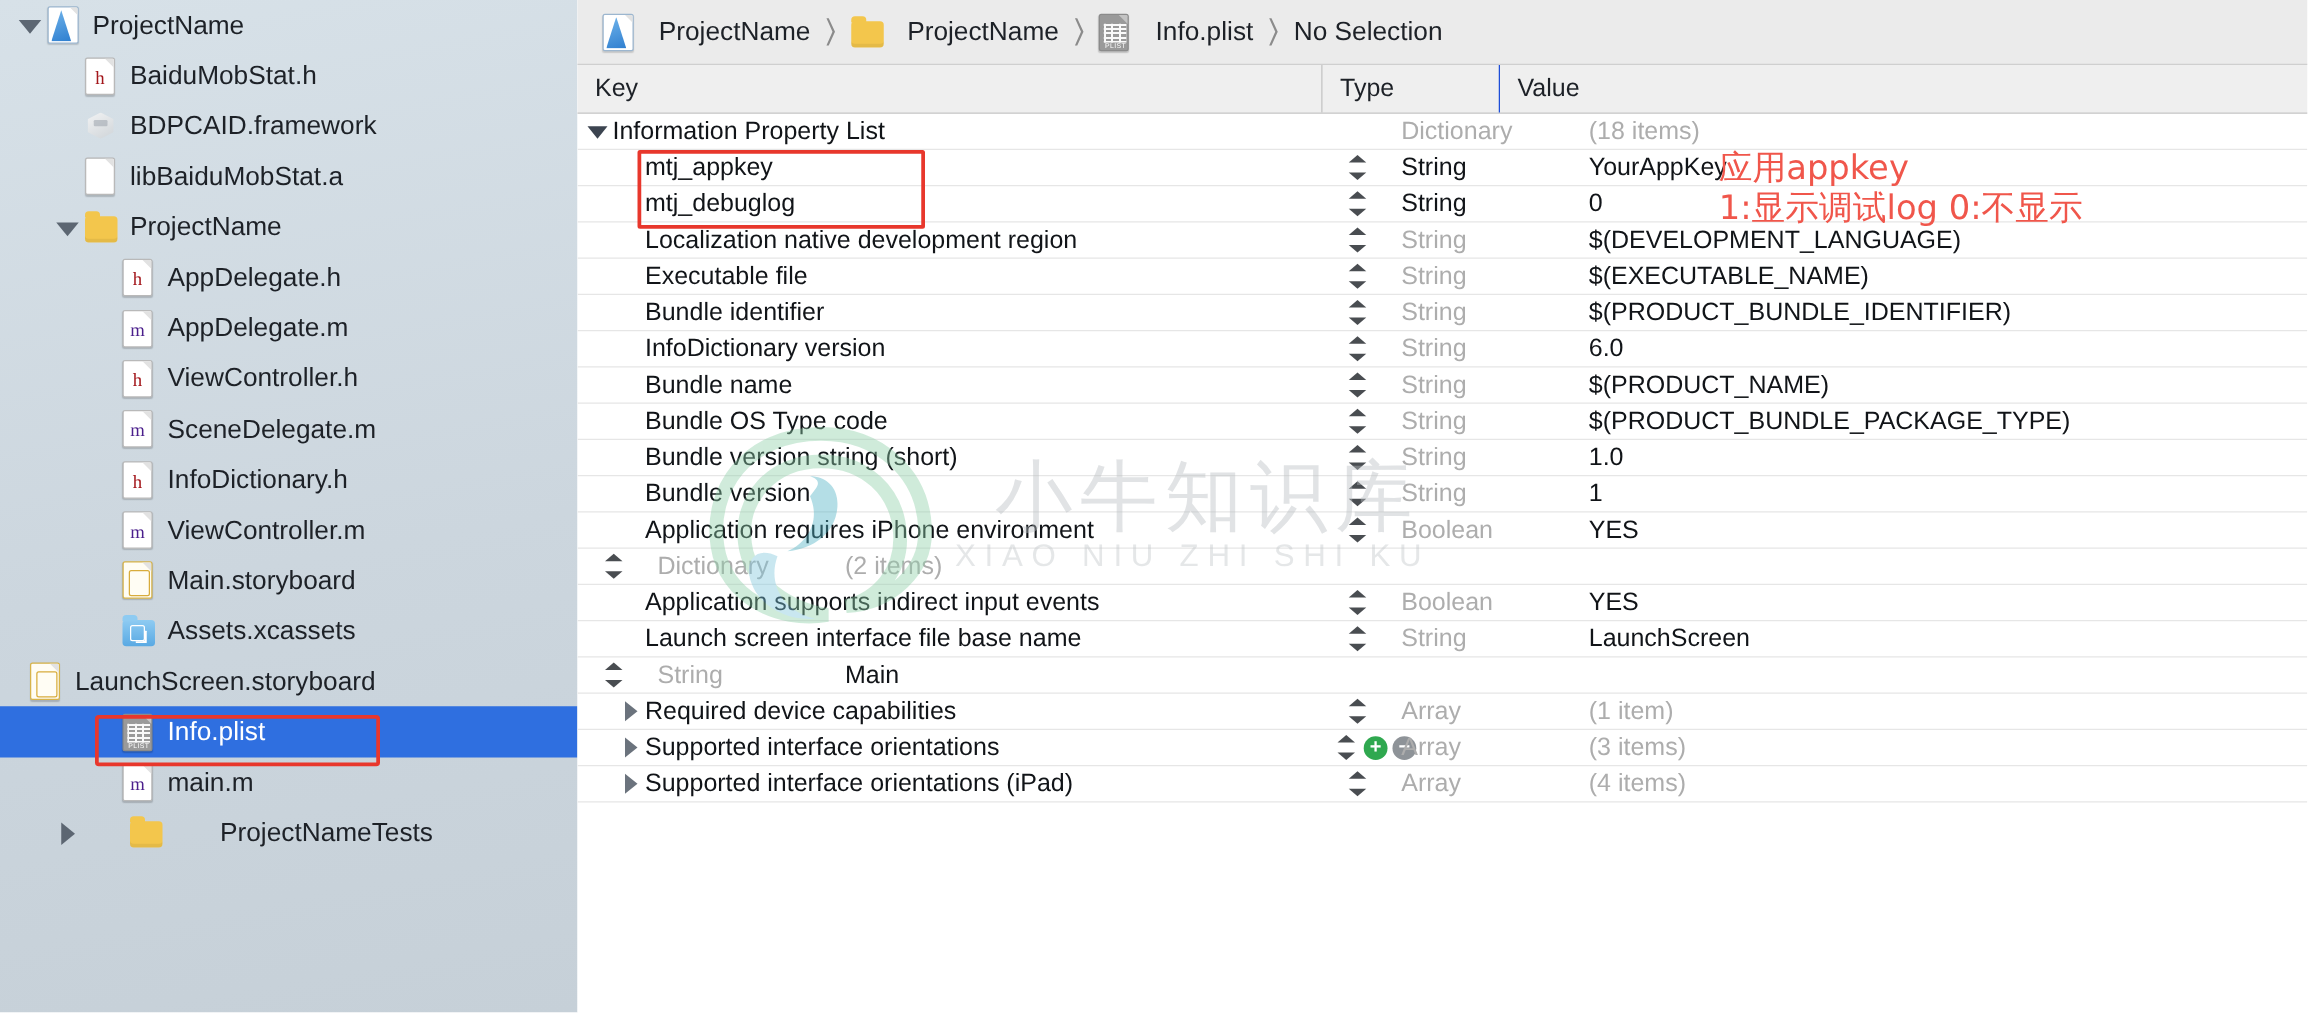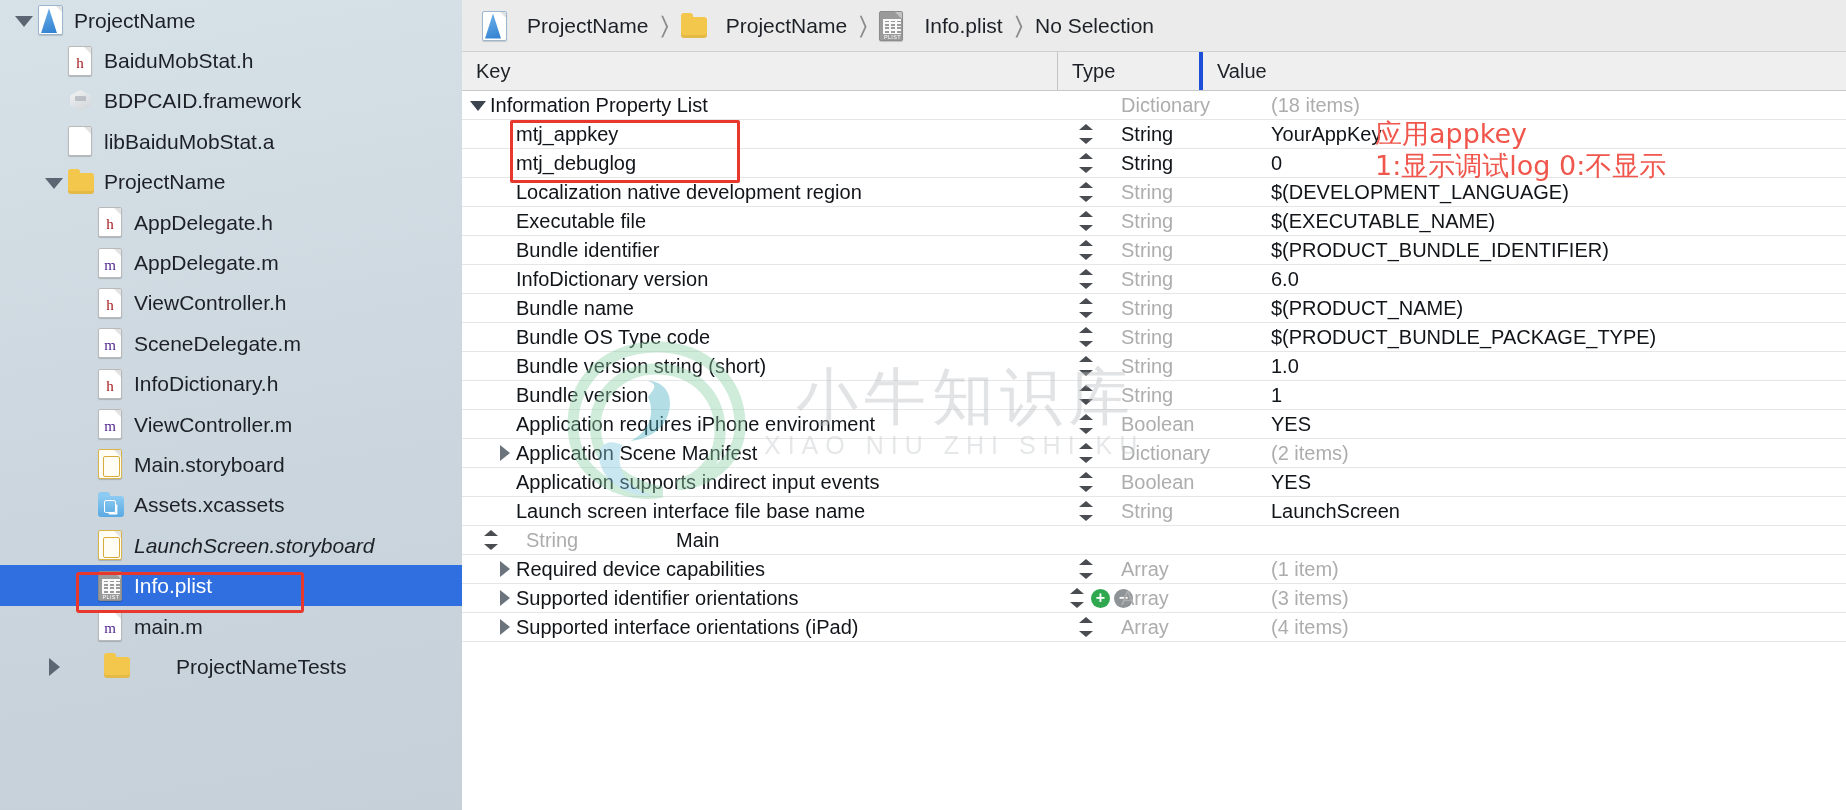--- a/index.html
+++ b/index.html
@@ -171,21 +171,21 @@
     height:39px; flex:0 0 39px;
     background:#efefef;
     border-bottom:1px solid #c8c8c8;
     display:flex; align-items:center;
     font-size:20px; color:#1d2127;
     position:relative;
   }
   .th{ padding-left:14px; position:relative; height:100%; display:flex; align-items:center; }
   .th.key{ width:595px; }
   .th.type{ width:142px; border-left:1px solid #c4c4c4; }
-  .th.value{ flex:1; border-left:4px solid #1d4ed8;text-align:center; }
+  .th.value{ flex:1; border-left:1px solid #1d4ed8;text-align:center; }
 
   
   #tbody{ flex:1; overflow:hidden; position:relative; }
   .row{
     height:29px;
     display:flex; align-items:center;
     border-bottom:1px solid #e6e6e6;
     font-size:20px; color:#111418;
     position:relative;
     white-space:nowrap;
@@ -360,21 +360,21 @@
           </span>
           <span class="nav-label">Main.storyboard</span>
         </div>
         <div class="nav-row" style="padding-left: 74px;">
           <span class="disc "></span>
           <span class="f-icon" style="display: flex; align-items: center;">
             <span class="ic-xcassets"></span>
           </span>
           <span class="nav-label">Assets.xcassets</span>
         </div>
-        <div class="nav-row" style="padding-left: 74px; font-style: italic;">
+        <div class="nav-row" style="">
           <span class="disc "></span>
           <span class="f-icon" style="display: flex; align-items: center;">
             <span class="ic-doc sb"></span>
           </span>
           <span class="nav-label">LaunchScreen.storyboard</span>
         </div>
         <div class="nav-row selected" style="padding-left: 74px;">
           <span class="disc "></span>
           <span class="f-icon" style="display: flex; align-items: center;">
             <span class="ic-doc plist">
@@ -574,24 +574,20 @@
               <span class="tri none"></span>
               <span>Application requires iPhone environment</span>
             </div>
             <div class="c-step">
               <span class="stepper"></span>
             </div>
             <div class="c-type dim">Boolean</div>
             <div class="c-val">YES</div>
           </div>
           <div class="row">
-            <div class="c-key indent2">
-              <span class="tri closed"></span>
-              <span>Application Scene Manifest</span>
-            </div>
             <div class="c-step">
               <span class="stepper"></span>
             </div>
             <div class="c-type dim">Dictionary</div>
             <div class="c-val dim">(2 items)</div>
           </div>
           <div class="row">
             <div class="c-key indent2">
               <span class="tri none"></span>
               <span>Application supports indirect input events</span>
@@ -627,21 +623,21 @@
             </div>
             <div class="c-step">
               <span class="stepper"></span>
             </div>
             <div class="c-type dim">Array</div>
             <div class="c-val dim">(1 item)</div>
           </div>
           <div class="row">
             <div class="c-key indent2">
               <span class="tri closed"></span>
-              <span>Supported identifier orientations</span>
+              <span>Supported interface orientations</span>
             </div>
             <div class="c-step" style="width: 120px; justify-content: flex-start; padding-left: 12px;">
               <span class="stepper"></span>
               <span class="plusminus">
                 <span class="pm plus">+</span>
                 <span class="pm minus">−</span>
               </span>
             </div>
             <div class="c-type dim" style="margin-left: -62px;">Array</div>
             <div class="c-val dim">(3 items)</div>

